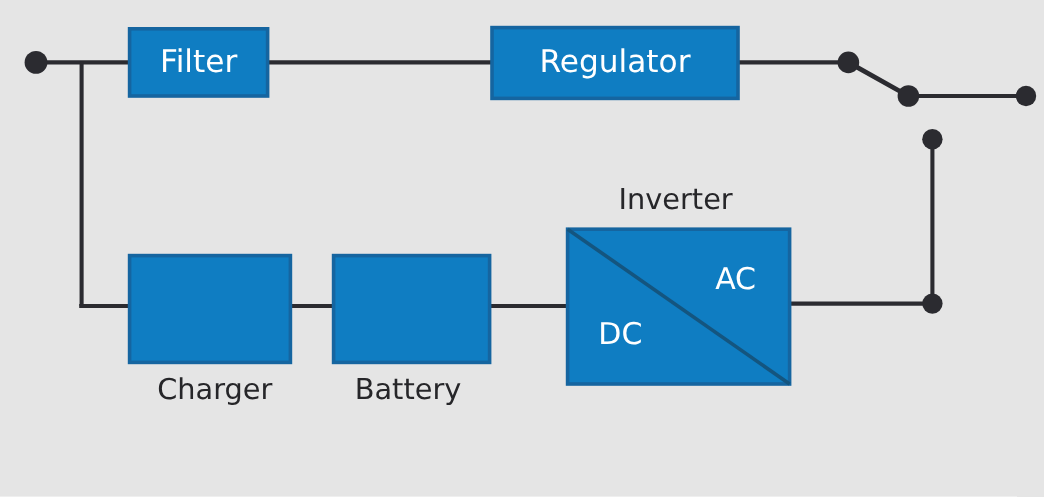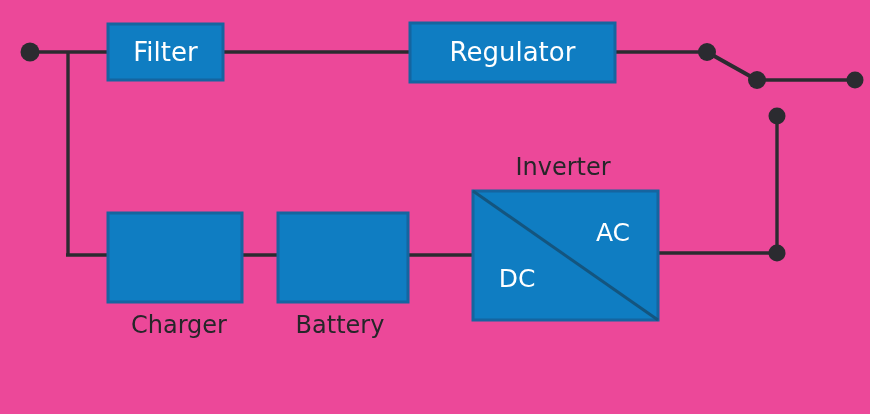--- a/index.html
+++ b/index.html
@@ -8,21 +8,21 @@
     padding: 0;
     background: #ffffff;
   }
   body {
     font-family: "DejaVu Sans", "Liberation Sans", sans-serif;
   }
   #diagram-canvas {
     position: relative;
     width: 870px;
     height: 414px;
-    background: #ec4899;
+    background: #e5e5e5;
     overflow: hidden;
   }
   #diagram-svg {
     position: absolute;
     left: 0;
     top: 0;
     width: 870px;
     height: 414px;
   }
   .blk-label {

